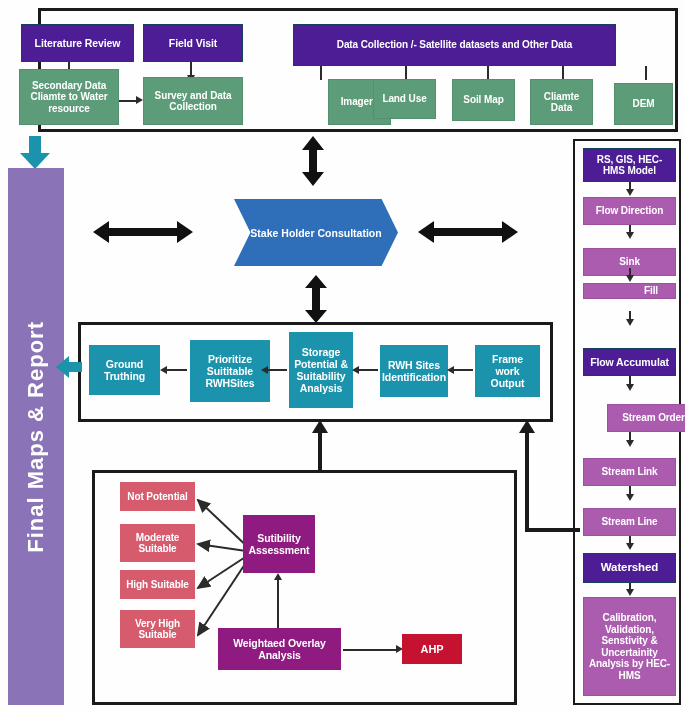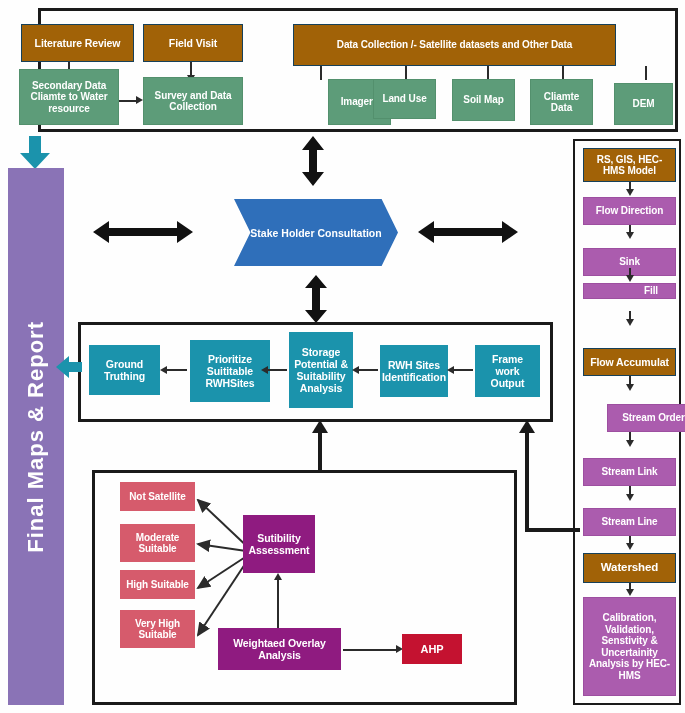--- a/index.html
+++ b/index.html
@@ -20,21 +20,21 @@
     display:flex;
     align-items:center;
     justify-content:center;
     text-align:center;
     color:#ffffff;
     font-weight:bold;
     line-height:1.15;
     padding:2px 3px;
     letter-spacing:-0.1px;
   }
-  .navy{background:#a16207;border:1px solid #16405a;}
+  .navy{background:#4c1d95;border:1px solid #16405a;}
   .green{background:#5d9c79;border:1px solid #53906d;}
   .teal{background:#1b93ac;border:1px solid #1b93ac;}
   .purple{background:#ab5cae;border:1px solid #9d4fa0;}
   .deeppurple{background:#8f1b80;border:1px solid #8f1b80;}
   .pink{background:#d65b6c;border:1px solid #d65b6c;}
   .crimson{background:#c41230;border:1px solid #c41230;}
 
   .frame{
     position:absolute;
     box-sizing:border-box;
@@ -228,21 +228,21 @@
   <div class="vline-thick" style="left:318px;top:432px;height:40px;"></div>
   <div class="arrowup-big" style="left:312px;top:420px;"></div>
 
   <div class="vline-thick" style="left:525px;top:432px;height:100px;"></div>
   <div class="hline-thick" style="left:525px;top:528px;width:55px;"></div>
   <div class="arrowup-big" style="left:519px;top:420px;"></div>
 
   <div class="frame" style="left:92px;top:470px;width:425px;height:235px;"></div>
 
   <div class="box pink" style="left:120px;top:482px;width:75px;height:29px;font-size:10px;">
-    <span>Not Satellite</span>
+    <span>Not Potential</span>
   </div>
   <div class="box pink" style="left:120px;top:524px;width:75px;height:38px;font-size:10px;">
     <span>Moderate Suitable</span>
   </div>
   <div class="box pink" style="left:120px;top:570px;width:75px;height:29px;font-size:10px;">
     <span>High Suitable</span>
   </div>
   <div class="box pink" style="left:120px;top:610px;width:75px;height:38px;font-size:10px;">
     <span>Very High Suitable</span>
   </div>

